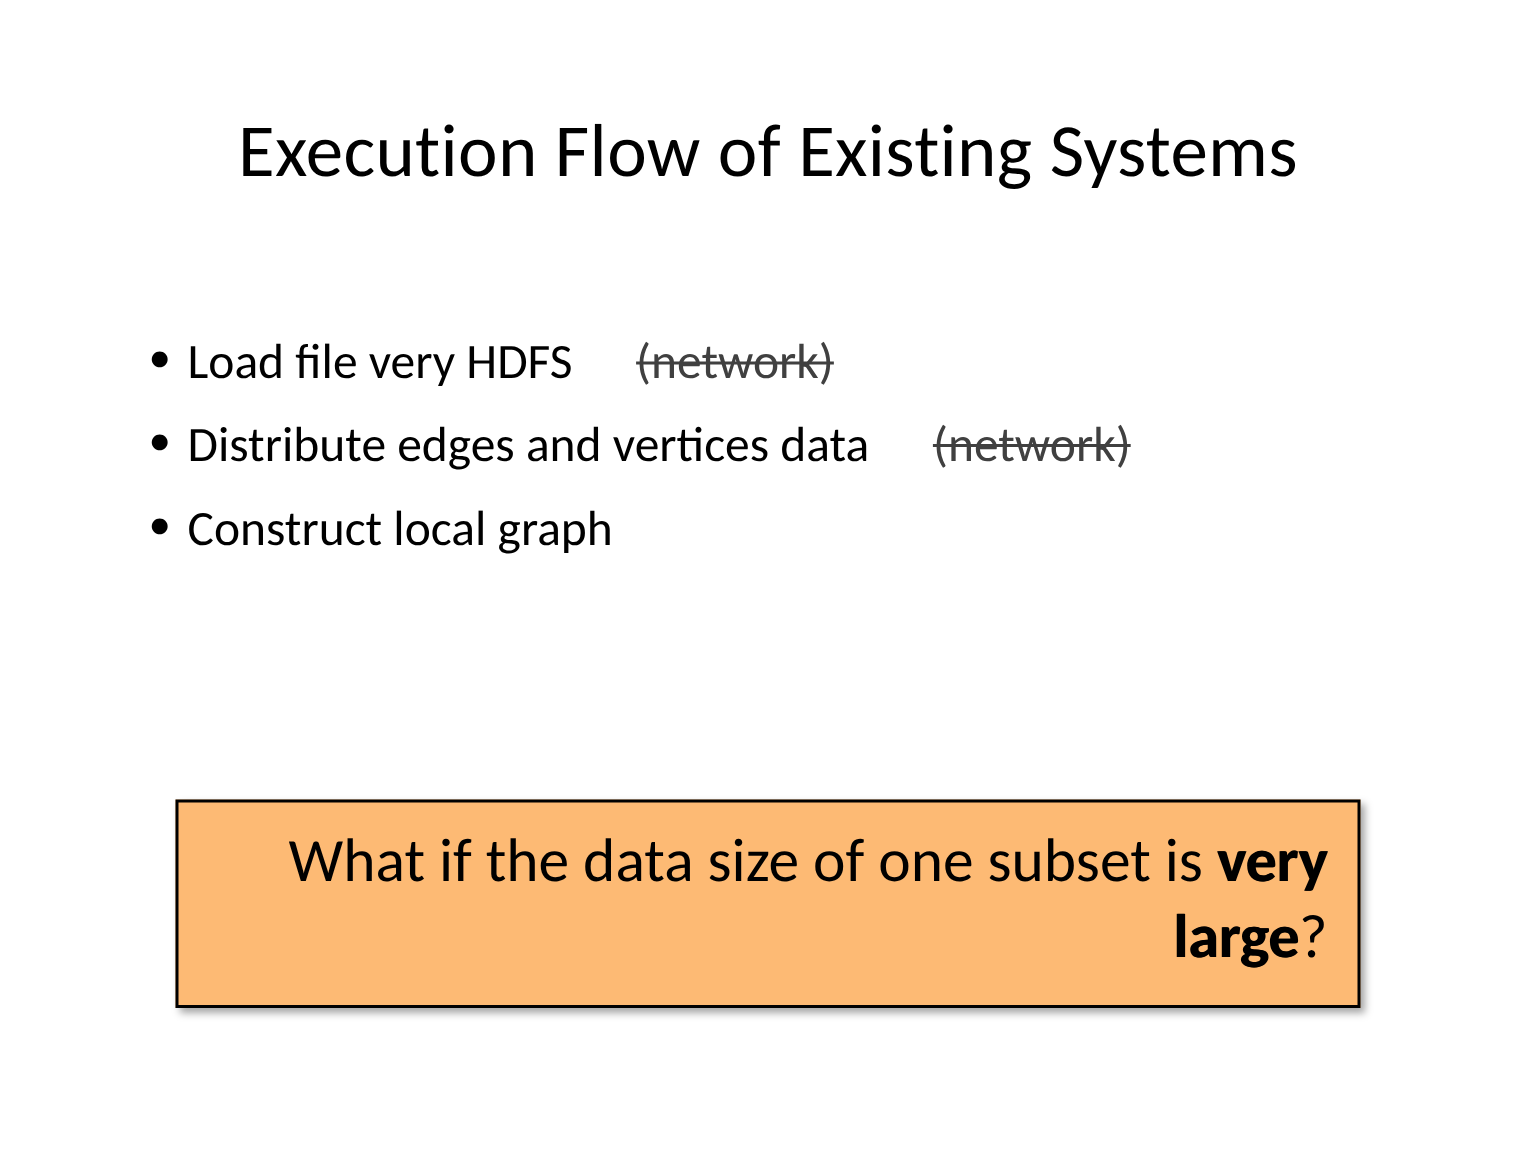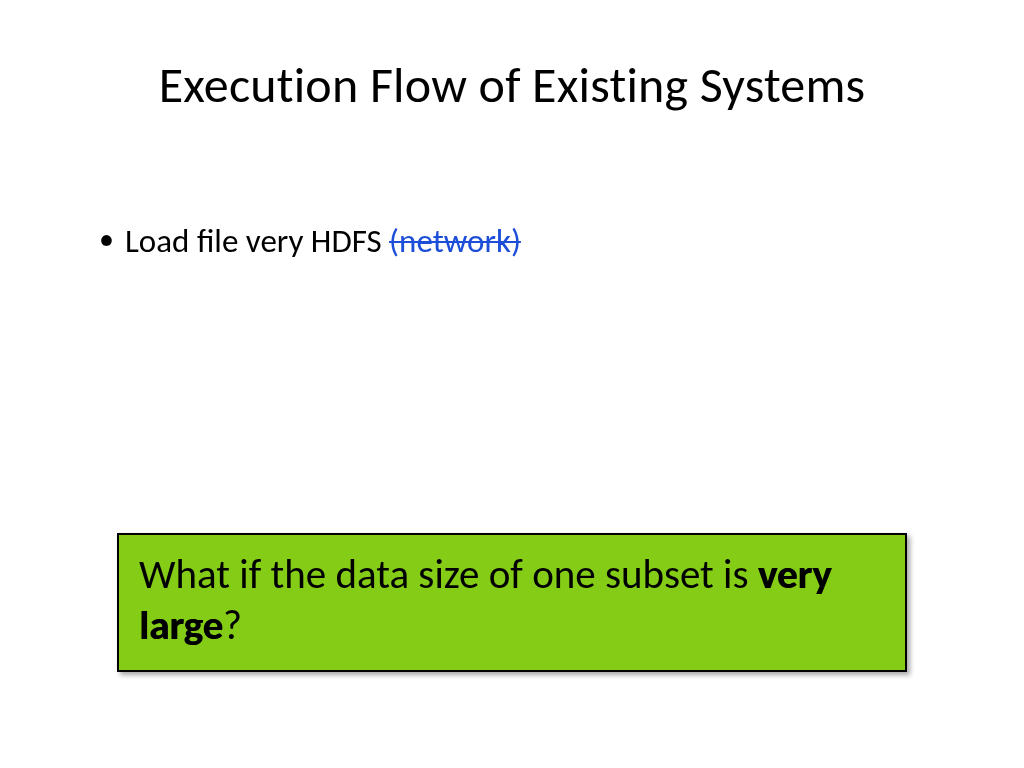--- a/index.html
+++ b/index.html
@@ -12,21 +12,21 @@
     color: #000;
   }
   .slide {
     width: 1024px;
     height: 768px;
     position: relative;
     box-sizing: border-box;
   }
   .title {
     position: absolute;
-    top: 54px;
+    top: 70px;
     left: 0;
     width: 1024px;
     text-align: center;
     font-size: 50px;
     font-weight: 400;
     letter-spacing: 0.2px;
   }
   .bullets {
     position: absolute;
     top: 215px;
@@ -45,53 +45,60 @@
   }
   .bullets li::before {
     content: "•";
     position: absolute;
     left: 4px;
     top: 0;
     font-size: 30px;
     color: #000;
   }
   .strike-red {
-    color: #1d4ed8;
+    color: #404040;
     text-decoration: line-through;
     text-decoration-thickness: 2px;
+    margin-left: 35px;
   }
   .callout {
     position: absolute;
     top: 533px;
     left: 117px;
     width: 790px;
     box-sizing: border-box;
-    background: #84cc16;
+    background: #fdba74;
     border: 2px solid #000;
     box-shadow: 3px 3px 5px rgba(0,0,0,0.35);
     padding: 14px 20px 18px 20px;
-    text-align: left;
+    text-align: right;
     font-size: 41px;
     line-height: 1.25;
   }
   .callout .bold {
     font-weight: 700;
     text-shadow: 0.6px 0 0 currentColor;
   }
 </style>
 </head>
 <body>
 
 <div class="slide">
 
   <div class="title">Execution Flow of Existing Systems</div>
 
   <ul class="bullets">
     <li>
       <span>Load file very HDFS </span><span class="strike-red">(network)</span>
     </li>
+    <li>
+      <span>Distribute edges and vertices data </span><span class="strike-red">(network)</span>
+    </li>
+    <li>
+      <span>Construct local graph</span><span class="strike-red"></span>
+    </li>
   </ul>
 
   <div class="callout">
     <span>What if the data size of one subset is </span><span class="bold">very large</span><span>?</span>
   </div>
 
 </div>
 
 </body></html>

